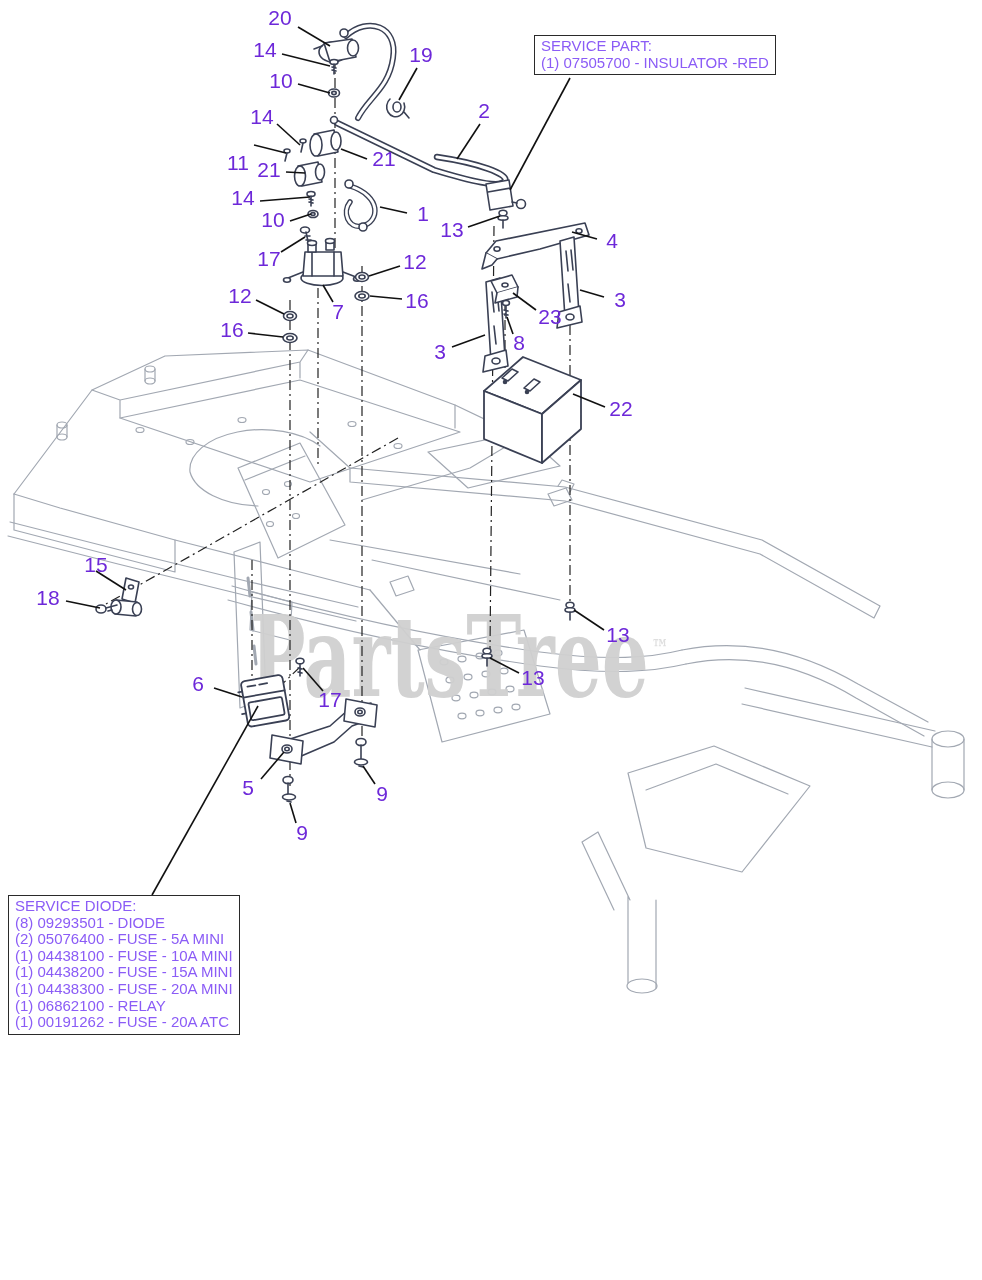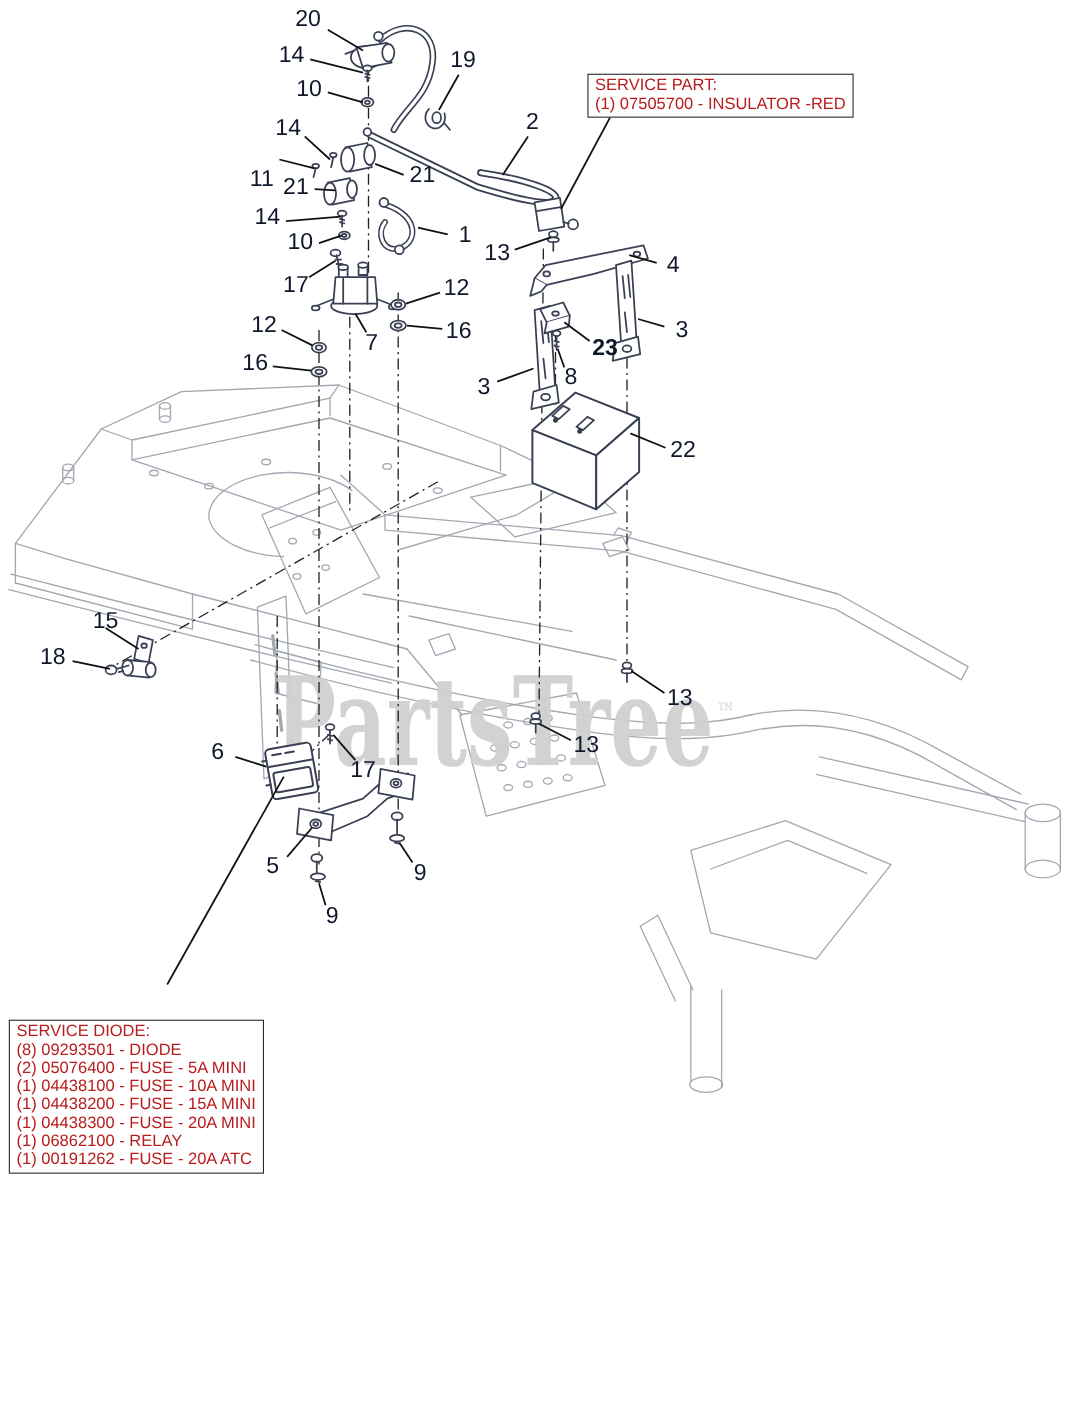--- a/index.html
+++ b/index.html
@@ -7,24 +7,24 @@
          font-family:"Liberation Sans",sans-serif;}
   .layer{position:absolute;left:0;top:0;}
   #frame-layer{z-index:1;}
   #watermark{position:absolute;left:250px;top:601px;z-index:2;line-height:1;
              font-family:"DejaVu Serif",serif;font-weight:bold;font-size:112px;
              color:#d0d0d0;transform:scaleX(0.66);transform-origin:left top;
              white-space:nowrap;opacity:0.95;}
   #watermark sup{font-size:26px;color:#dedede;vertical-align:super;margin-left:4px;}
   #parts-layer{z-index:3;}
   #callout-layer{position:absolute;left:0;top:0;width:982px;height:1280px;z-index:4;pointer-events:none;}
-  .callout{position:absolute;transform:translate(-50%,-50%);font-size:21px;color:#0f172a;}
+  .callout{position:absolute;transform:translate(-50%,-50%);font-size:21px;color:#6d28d9;}
   #note-layer{position:absolute;left:0;top:0;width:982px;height:1280px;z-index:5;pointer-events:none;}
   .notebox{position:absolute;background:#fff;border:1.6px solid #2a2a2a;
-           padding:2px 6px 3px;font-size:15px;line-height:16.6px;color:#b91c1c;white-space:nowrap;margin-top:32px;}
+           padding:2px 6px 3px;font-size:15px;line-height:16.6px;color:#8b5cf6;white-space:nowrap;}
 </style>
 </head>
 <body>
 
 <div class="stage">
 
   <svg id="frame-layer" class="layer" width="982" height="1280">
     <g stroke="#a2a8b2" fill="none" stroke-width="1.2" stroke-linejoin="round" stroke-linecap="round">
       <path d="M14,494 L92,390 L165,356 L308,350 L455,405 L522,437"></path>
       <path d="M14,494 L60,508 L175,540 L300,572 L370,590"></path>
@@ -305,21 +305,21 @@
       <div class="callout" style="left: 269px; top: 170px;">21</div>
       <div class="callout" style="left: 243px; top: 198px;">14</div>
       <div class="callout" style="left: 423px; top: 214px;">1</div>
       <div class="callout" style="left: 273px; top: 220px;">10</div>
       <div class="callout" style="left: 452px; top: 230px;">13</div>
       <div class="callout" style="left: 612px; top: 241px;">4</div>
       <div class="callout" style="left: 269px; top: 259px;">17</div>
       <div class="callout" style="left: 415px; top: 262px;">12</div>
       <div class="callout" style="left: 620px; top: 300px;">3</div>
       <div class="callout" style="left: 417px; top: 301px;">16</div>
-      <div class="callout" style="left: 550px; top: 317px; font-weight: bold;">23</div>
+      <div class="callout" style="left: 550px; top: 317px;">23</div>
       <div class="callout" style="left: 240px; top: 296px;">12</div>
       <div class="callout" style="left: 338px; top: 312px;">7</div>
       <div class="callout" style="left: 232px; top: 330px;">16</div>
       <div class="callout" style="left: 519px; top: 343px;">8</div>
       <div class="callout" style="left: 440px; top: 352px;">3</div>
       <div class="callout" style="left: 621px; top: 409px;">22</div>
       <div class="callout" style="left: 96px; top: 565px;">15</div>
       <div class="callout" style="left: 48px; top: 598px; text-align: center;">18</div>
       <div class="callout" style="left: 618px; top: 635px;">13</div>
       <div class="callout" style="left: 533px; top: 678px;">13</div>

